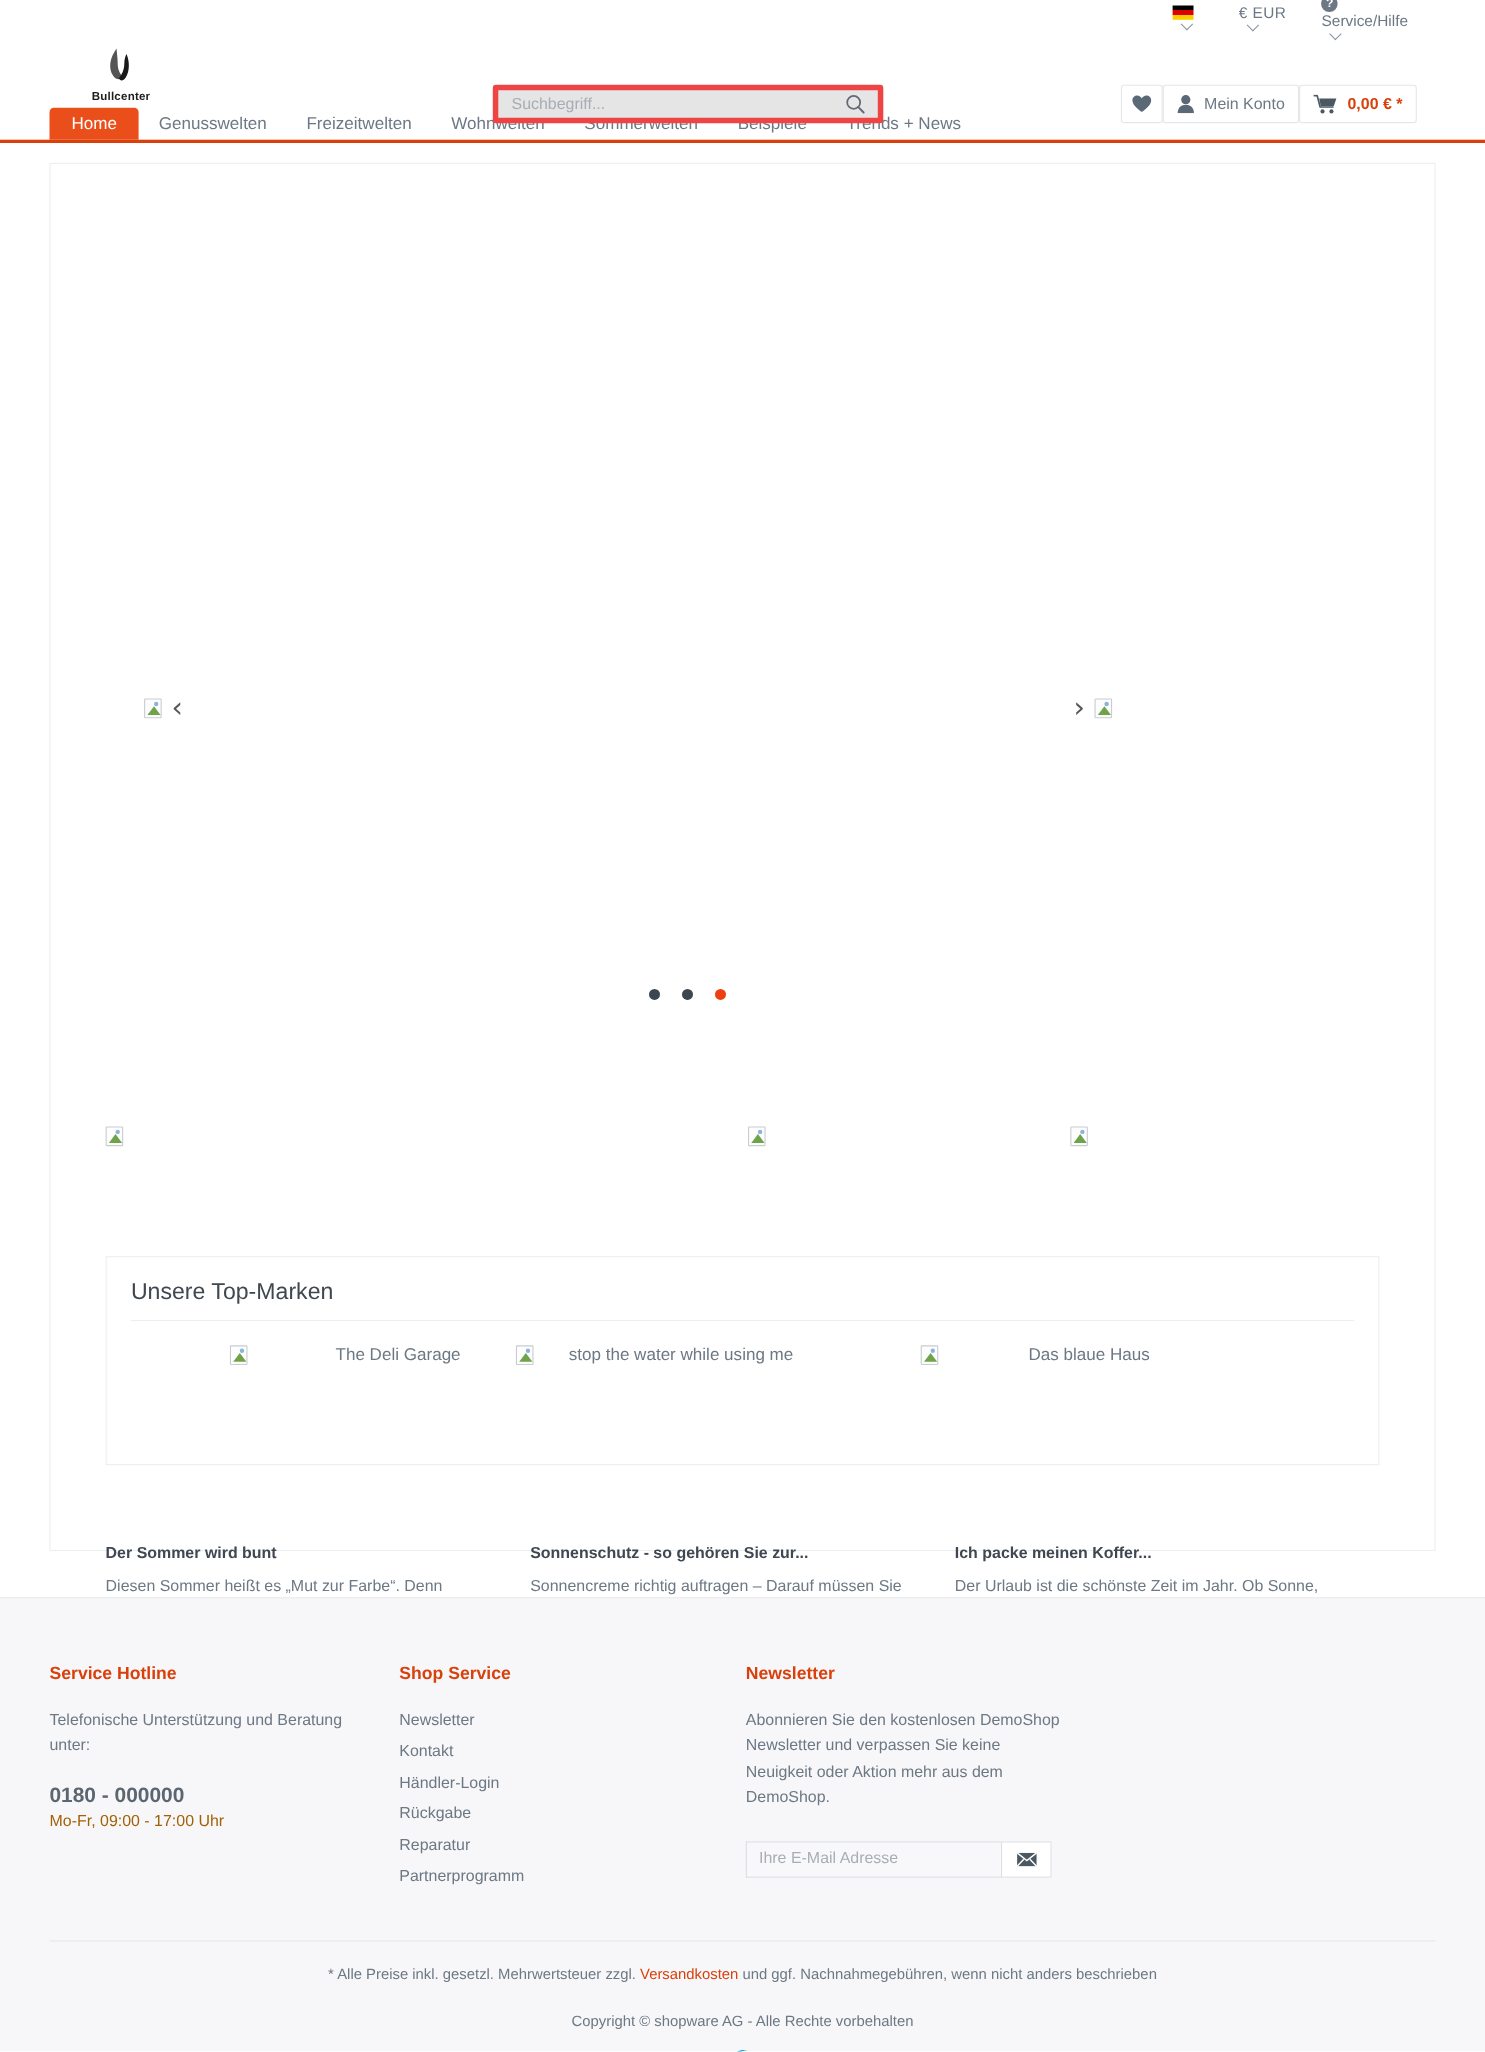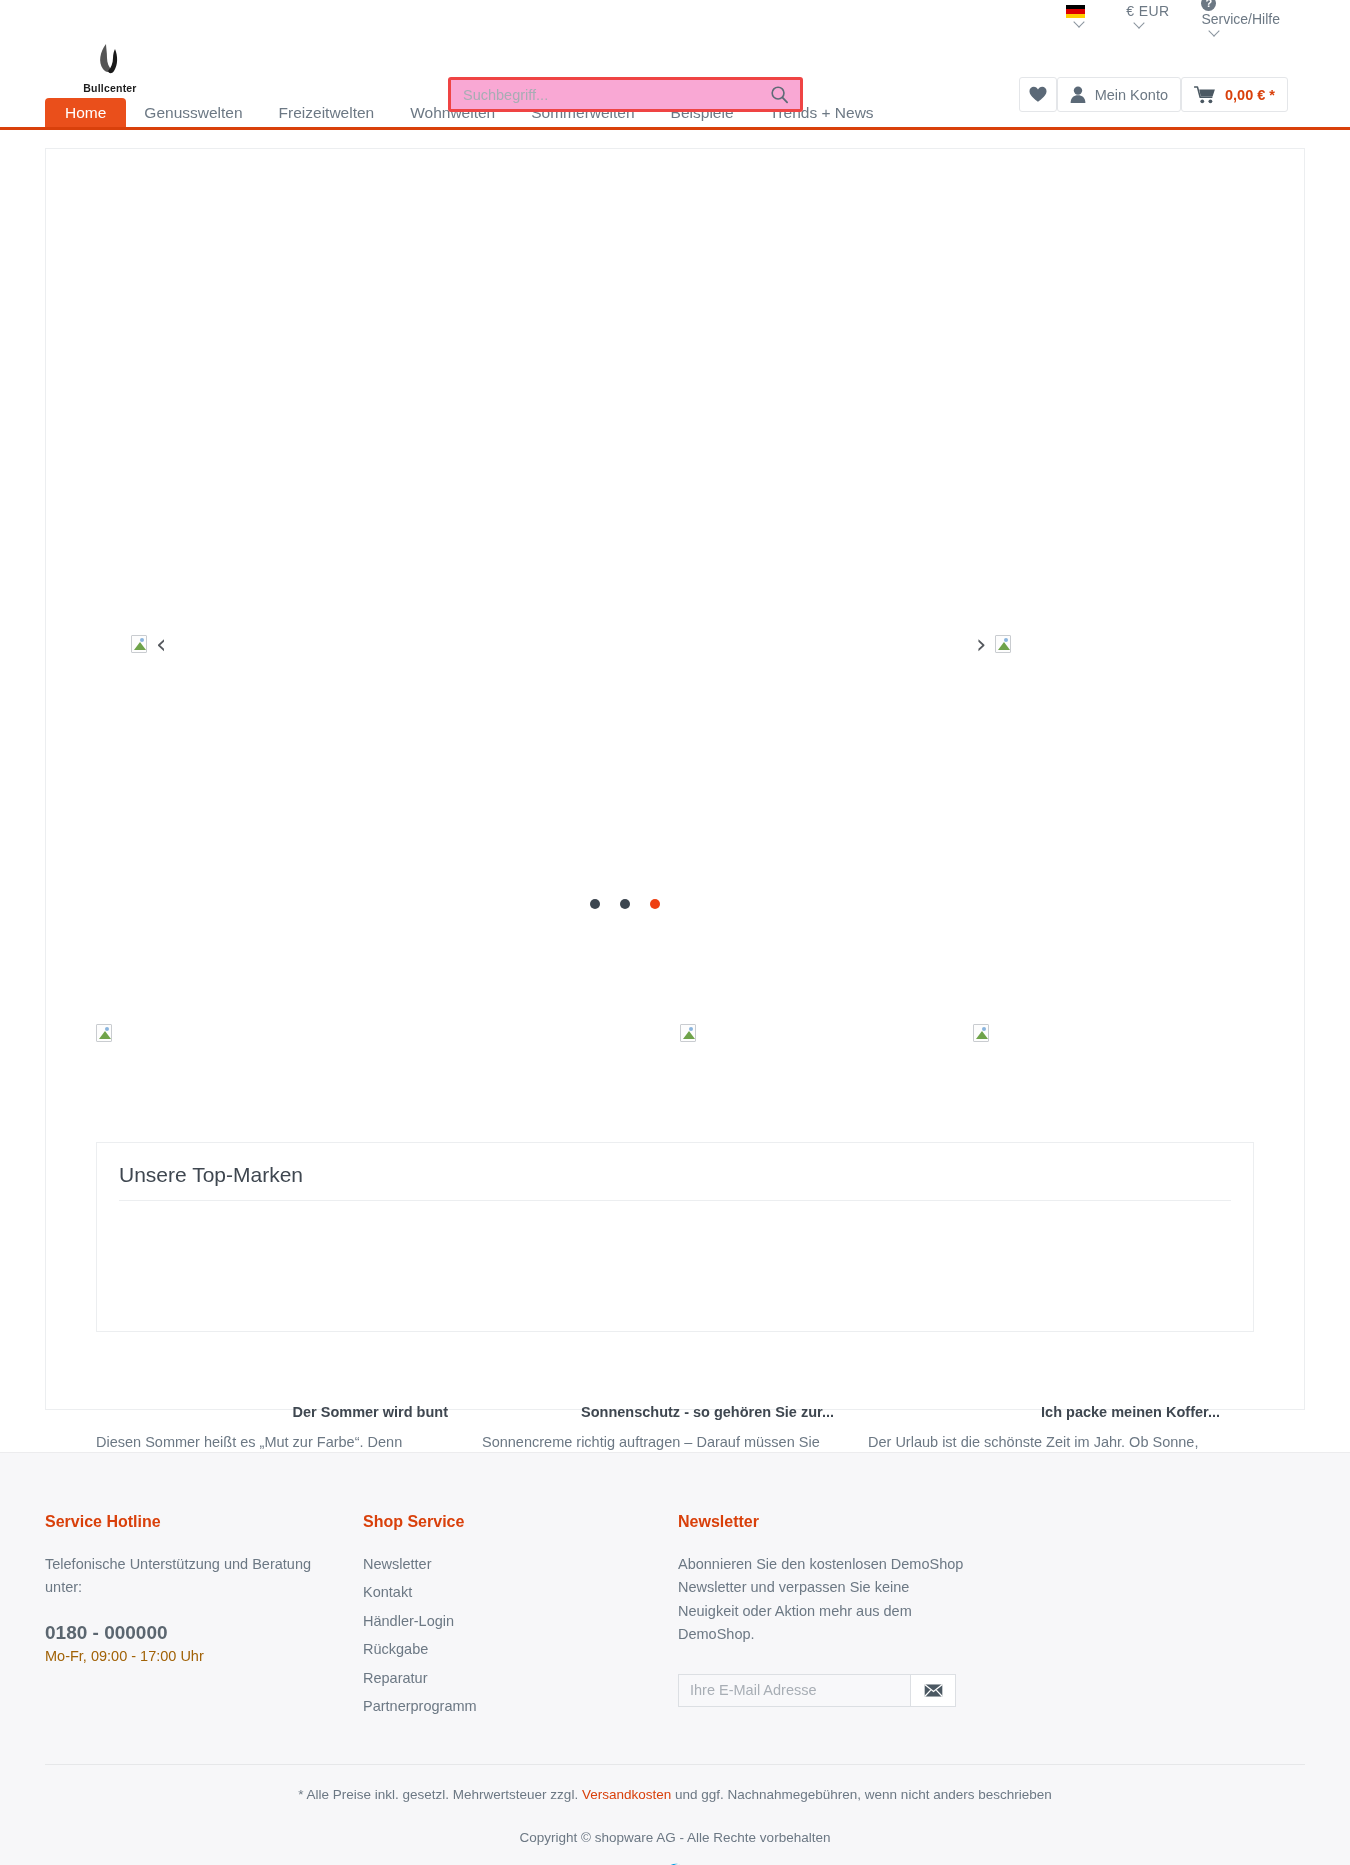--- a/index.html
+++ b/index.html
@@ -88,22 +88,22 @@
   }
   .search-wrap {
     position: absolute;
     left: 448px;
     top: 44px;
     width: 355px;
   }
   .search-box {
     display: flex;
     align-items: center;
-    background: #f9a8d4;
-    border: 3px solid #ef4444;
+    background: #e5e5e5;
+    border: 5px solid #ef4444;
     height: 35px;
     border-radius: 3px;
   }
   .search-box input {
     flex: 1;
     border: none;
     outline: none;
     background: transparent;
     padding: 0 12px;
     font-size: 14.5px;
@@ -266,21 +266,20 @@
     top: 1255px; left: 50px; right: 50px;
     display: flex;
   }
   .blog { width: 390px; padding-right: 34px; }
   .blog-title {
     font-size: 14.5px;
     font-weight: bold;
     color: #3f4750;
     margin-bottom: 11px;
     cursor: pointer;
-    text-align: right;
   }
   .blog-text {
     font-size: 14.5px;
     color: #6c7884;
     line-height: 1.52;
   }
 
   
   .footer {
     position: absolute;
@@ -460,20 +459,34 @@
 
   <div class="placeholder-row">
     <span class="ph brokenimg" style="left:50px;"></span>
     <span class="ph brokenimg" style="left:634px;"></span>
     <span class="ph brokenimg" style="left:927px;"></span>
   </div>
 
   <div class="brands">
     <div class="brands-title">Unsere Top-Marken</div>
     <div class="brands-sep"></div>
+    <div class="brands-row">
+      <div class="brand">
+        <span class="brokenimg"></span>
+        <span class="brand-name">The Deli Garage</span>
+      </div>
+      <div class="brand">
+        <span class="brokenimg"></span>
+        <span class="brand-name">stop the water while using me</span>
+      </div>
+      <div class="brand">
+        <span class="brokenimg"></span>
+        <span class="brand-name">Das blaue Haus</span>
+      </div>
+    </div>
   </div>
 
   <div class="blogs">
     <div class="blog">
       <div class="blog-title">Der Sommer wird bunt</div>
       <div class="blog-text">Diesen Sommer heißt es „Mut zur Farbe“. Denn knallbunte Kleidungsstücke sind der absolute Renner bei stilbewussten Frauen. Egal ob...</div>
     </div>
     <div class="blog">
       <div class="blog-title">Sonnenschutz - so gehören Sie zur...</div>
       <div class="blog-text">Sonnencreme richtig auftragen – Darauf müssen Sie achten Strand , Meer und Sonne - Genießen Sie auch den Sommer? Das hoffen wir...</div>

